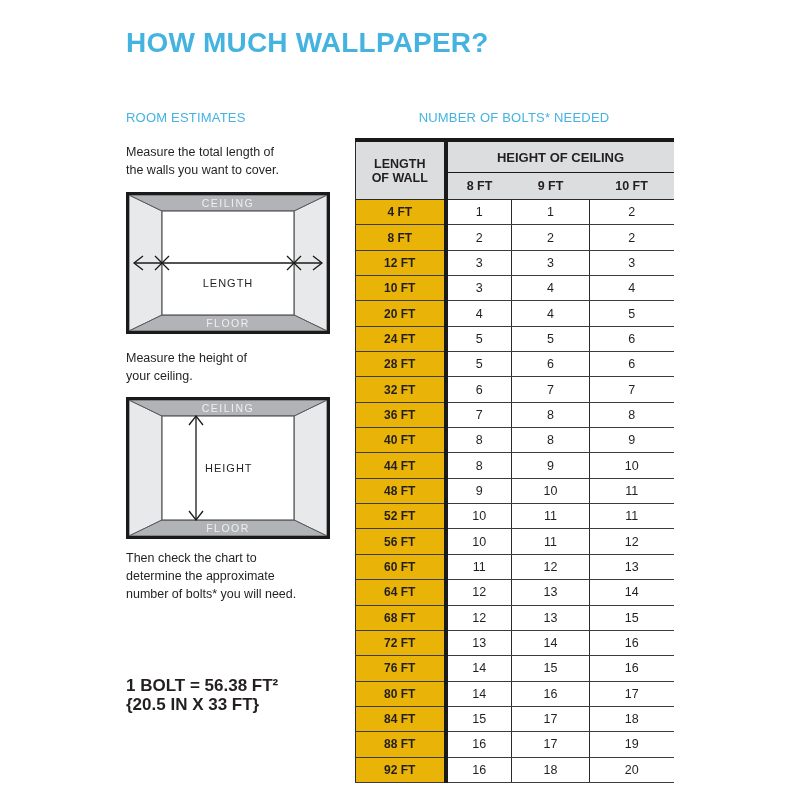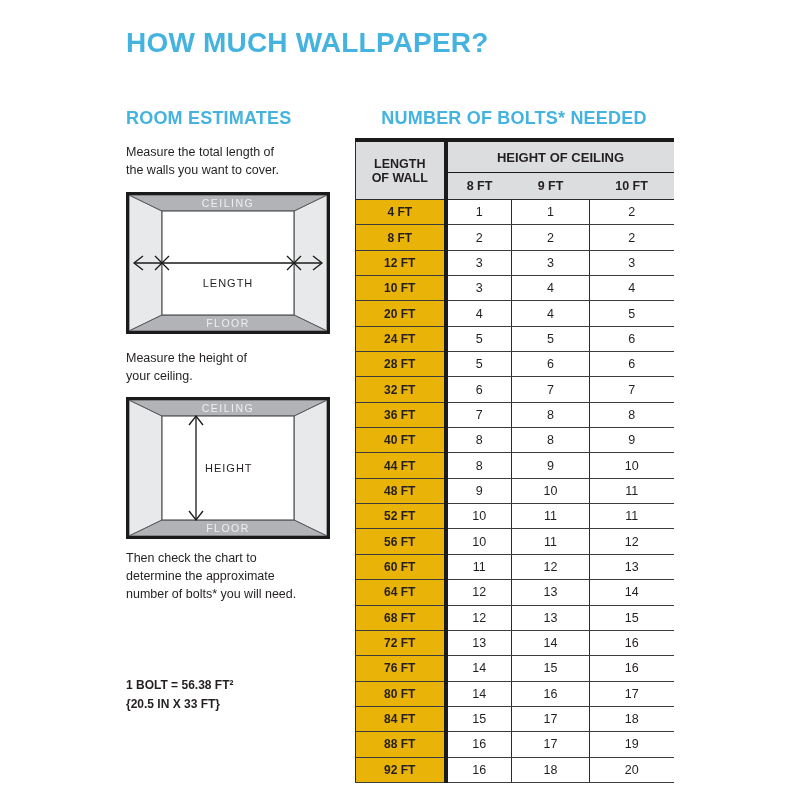--- a/index.html
+++ b/index.html
@@ -20,23 +20,23 @@
     font-size: 28px;
     line-height: 28px;
     font-weight: bold;
     color: #45b3e0;
     letter-spacing: 0.2px;
     text-align: right;
   }
   .section-heading {
     position: absolute;
     margin: 0;
-    font-size: 18px;
+    font-size: 13px;
     line-height: 16px;
-    font-weight: bold;
+    font-weight: normal;
     color: #45b3e0;
     letter-spacing: 0.2px;
   }
   .left-col { position: absolute; left: 126px; top: 0; width: 230px; height: 800px; }
   .left-col .section-heading { left: 0; top: 110px; }
   .step-text {
     position: absolute;
     left: 0;
     font-size: 12.5px;
     line-height: 18px;
@@ -54,21 +54,21 @@
     top: 631px;
     font-size: 13px;
     line-height: 19px;
     font-weight: bold;
   }
   .footnote .indent { padding-left: 9px; }
   .bolt-spec {
     position: absolute;
     left: 0;
     top: 676px;
-    font-size: 12px;
+    font-size: 17px;
     line-height: 19px;
     font-weight: bold;
   }
   .right-col { position: absolute; left: 355px; top: 0; width: 318px; height: 568px; }
   .right-col .section-heading { left: 0; top: 110px; width: 318px; text-align: center; }
   table.bolts {
     position: absolute;
     left: 0;
     top: 138px;
     width: 318px;

